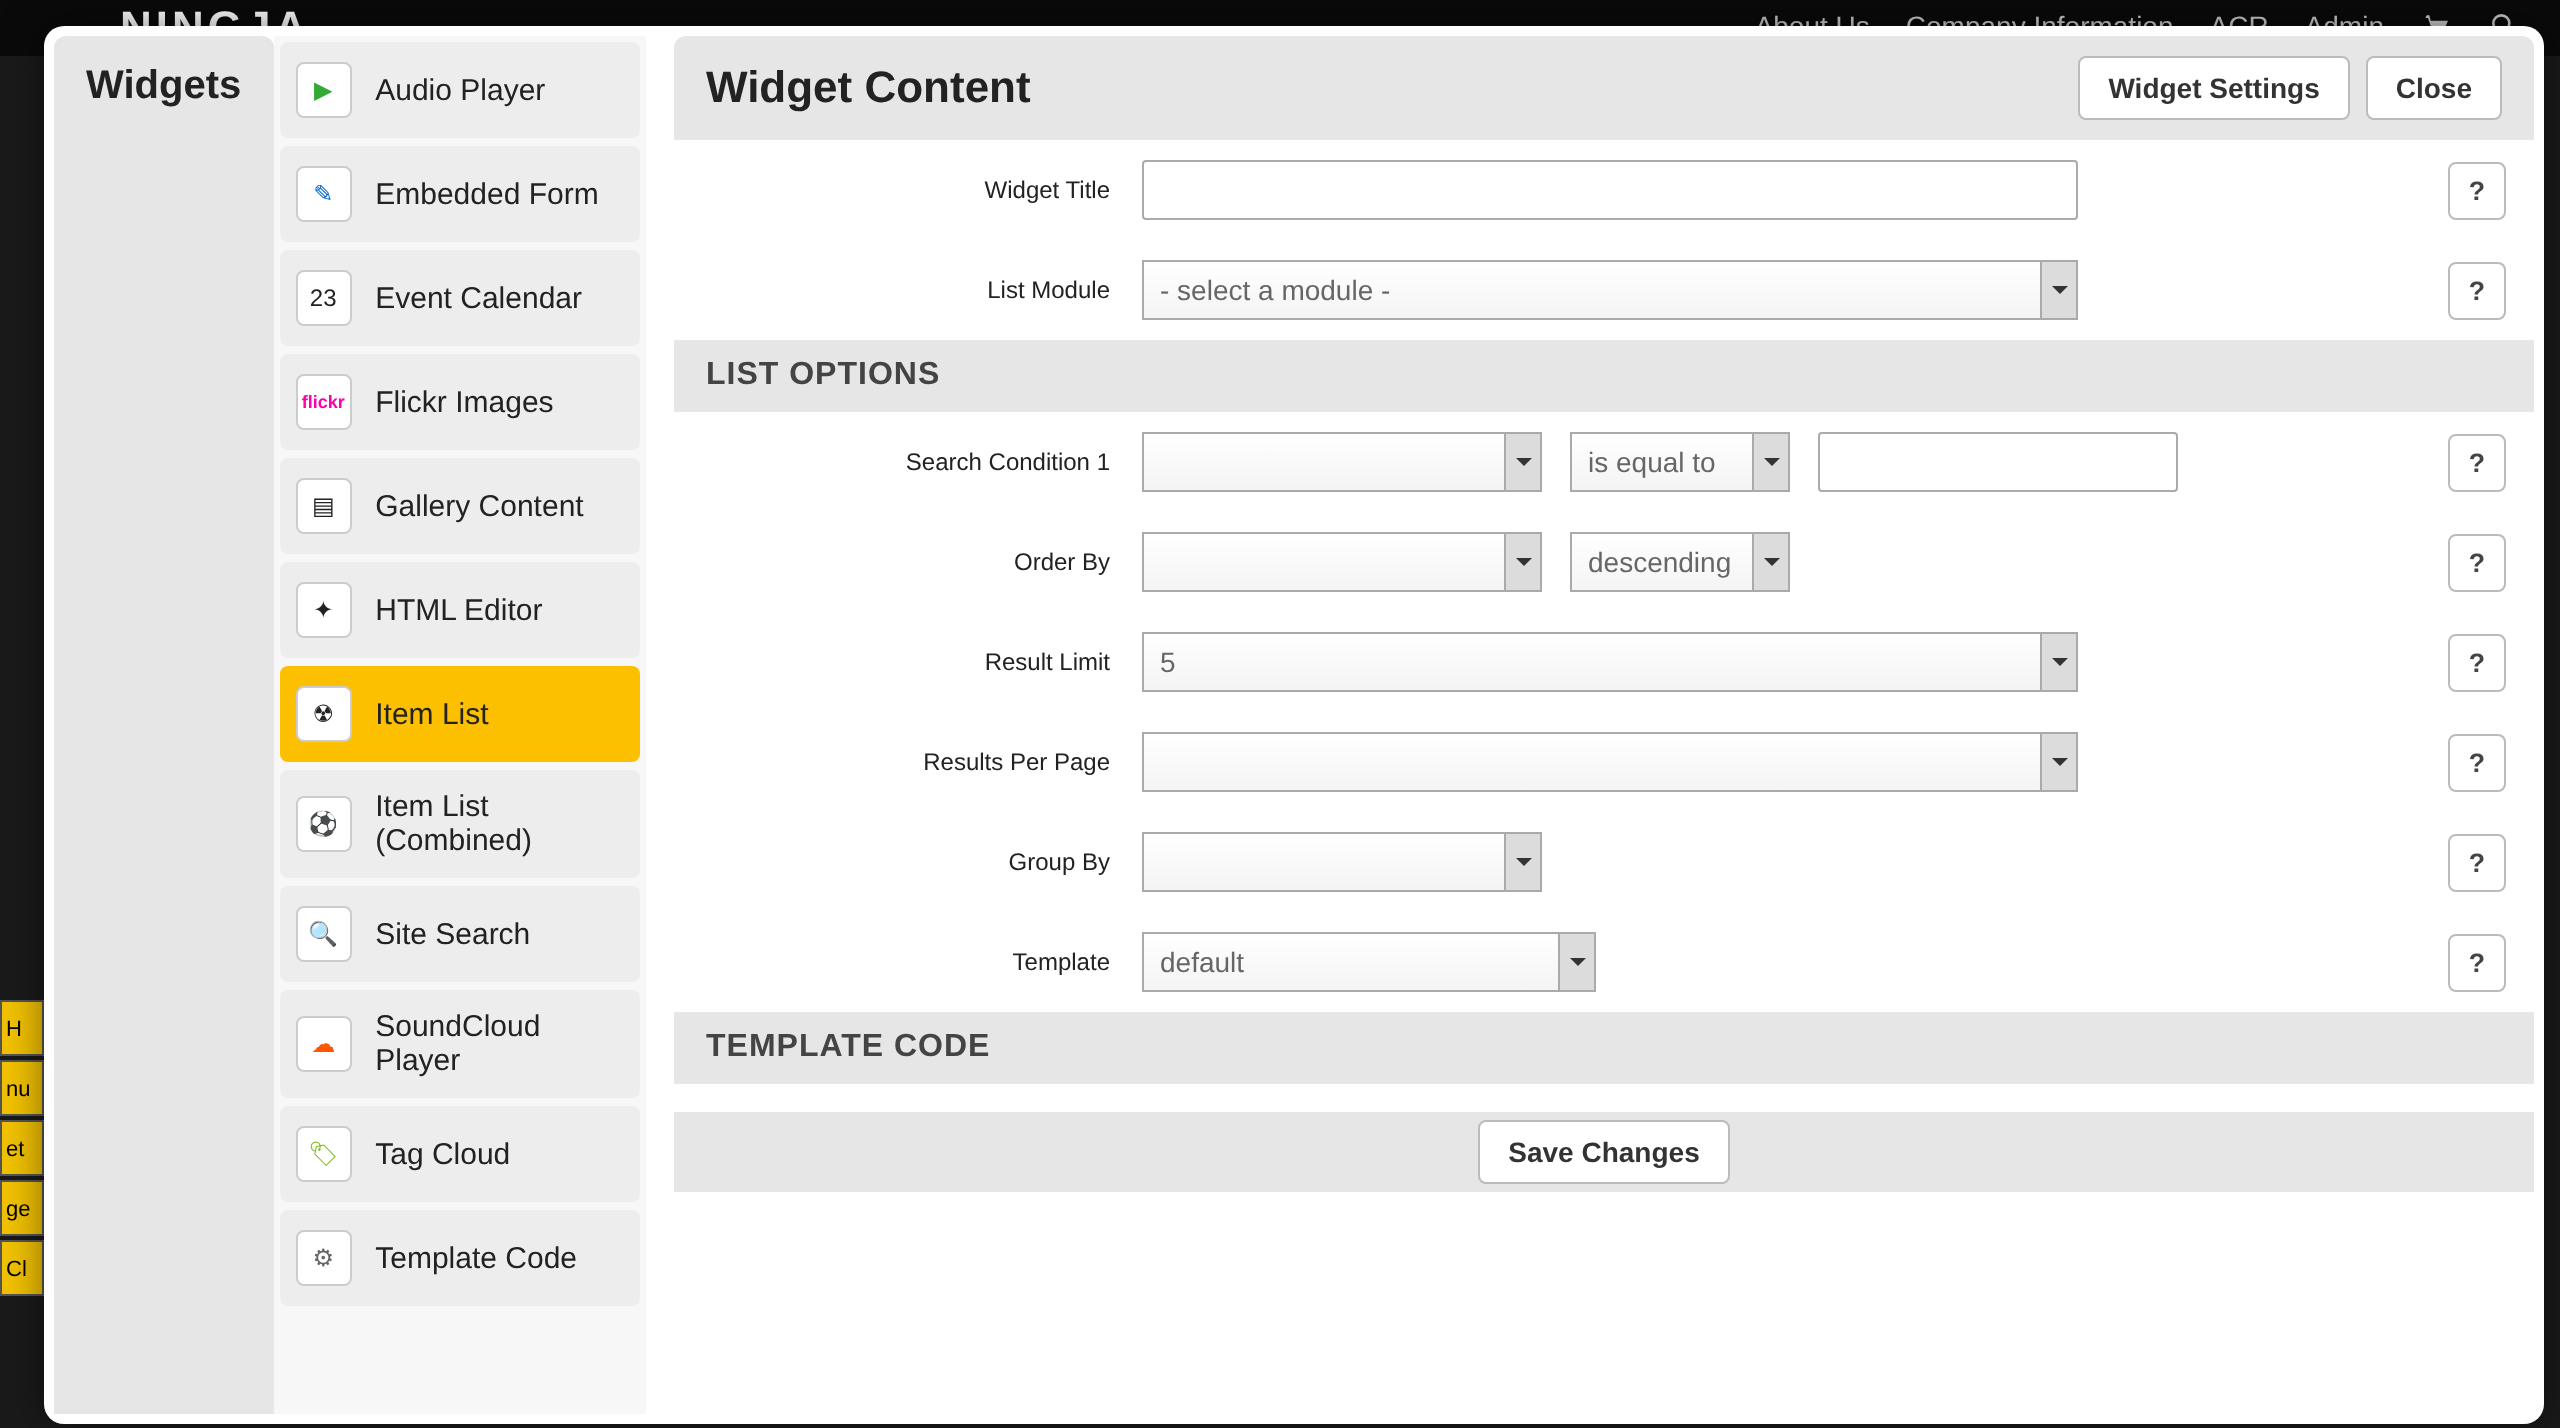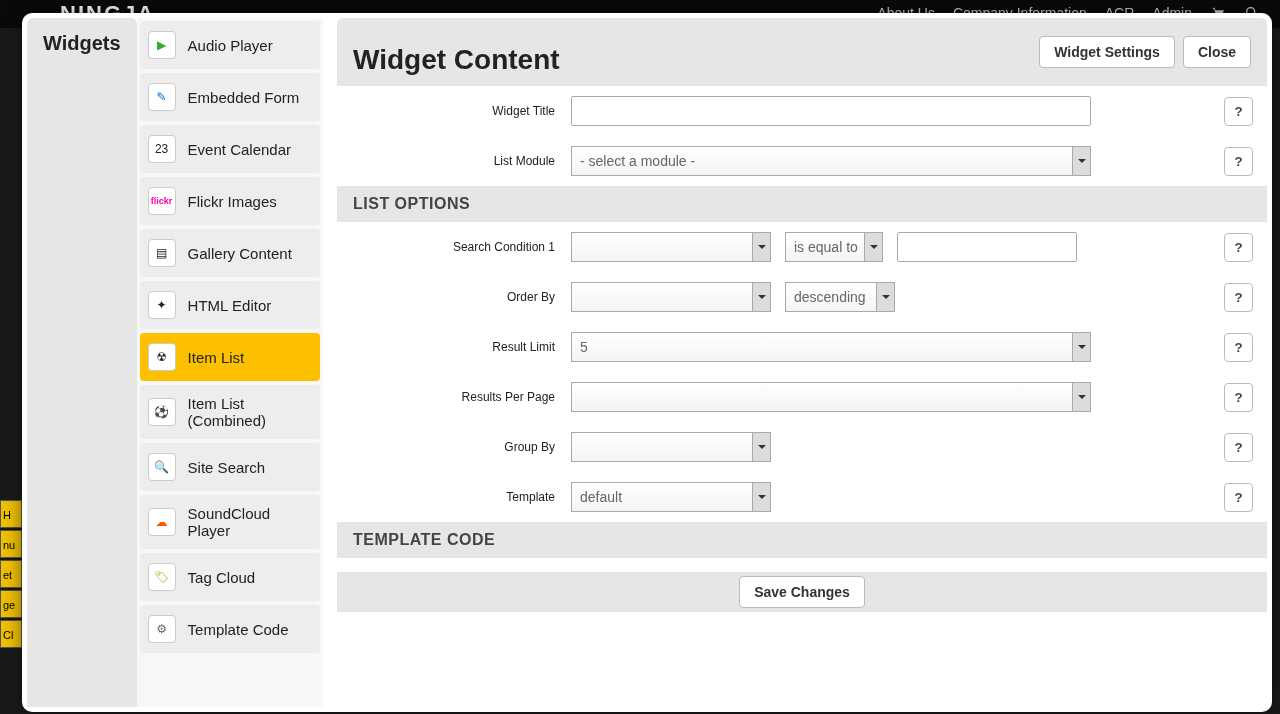--- a/index.html
+++ b/index.html
@@ -112,24 +112,23 @@
   min-height: 0;
 }
 .content-header {
   background: #e6e6e6;
   padding: 10px 16px;
   border-radius: 6px 6px 0 0;
   display: flex;
   align-items: center;
 }
 .content-header h2 {
-  font-size: 28px;
+  font-size: 22px;
   font-weight: 700;
   color: #222;
-  margin-top: 16px;
 }
 .content-header .hbtns { margin-left:auto; display:flex; gap:8px; }
 .btn {
   padding: 7px 14px;
   background: #fff;
   border: 1px solid #bbb;
   border-radius: 4px;
   font-size: 14px;
   font-weight: 600;
   cursor: pointer;
@@ -163,21 +162,21 @@
   border: 1px solid #bbb;
   border-radius: 4px;
   background: #fff;
   font-weight: 700;
   color: #444;
   cursor: pointer;
   flex-shrink:0;
   margin-left:auto;
 }
 input[type=text].wide, .select-wide {
-  width: 520px;
+  width: 468px;
 }
 input[type=text] {
   height: 30px;
   border: 1px solid #aaa;
   border-radius: 2px;
   padding: 0 8px;
   font-size: 14px;
   background:#fff;
 }
 .sel {
@@ -347,21 +346,21 @@
 
       <div class="section-header">LIST OPTIONS</div>
 
       <div class="form-row">
         <div class="form-label">Search Condition 1</div>
         <div class="form-controls">
           <div class="sel" style="width:200px">
               <span></span>
               <span class="arrow"></span>
             </div>
-          <div class="sel" style="width:98px">
+          <div class="sel" style="width:110px">
               <span>is equal to</span>
               <span class="arrow"></span>
             </div>
           <input type="text" style="width: 180px;" value="">
         </div>
         <button class="help-btn">?</button>
       </div>
 
       <div class="form-row">
         <div class="form-label">Order By</div>
@@ -407,21 +406,21 @@
               <span></span>
               <span class="arrow"></span>
             </div>
         </div>
         <button class="help-btn">?</button>
       </div>
 
       <div class="form-row">
         <div class="form-label">Template</div>
         <div class="form-controls">
-          <div class="sel" style="width:200px">
+          <div class="sel" style="width:227px">
               <span>default</span>
               <span class="arrow"></span>
             </div>
         </div>
         <button class="help-btn">?</button>
       </div>
 
       <div class="section-header">TEMPLATE CODE</div>
       <div style="height:8px"></div>
 

